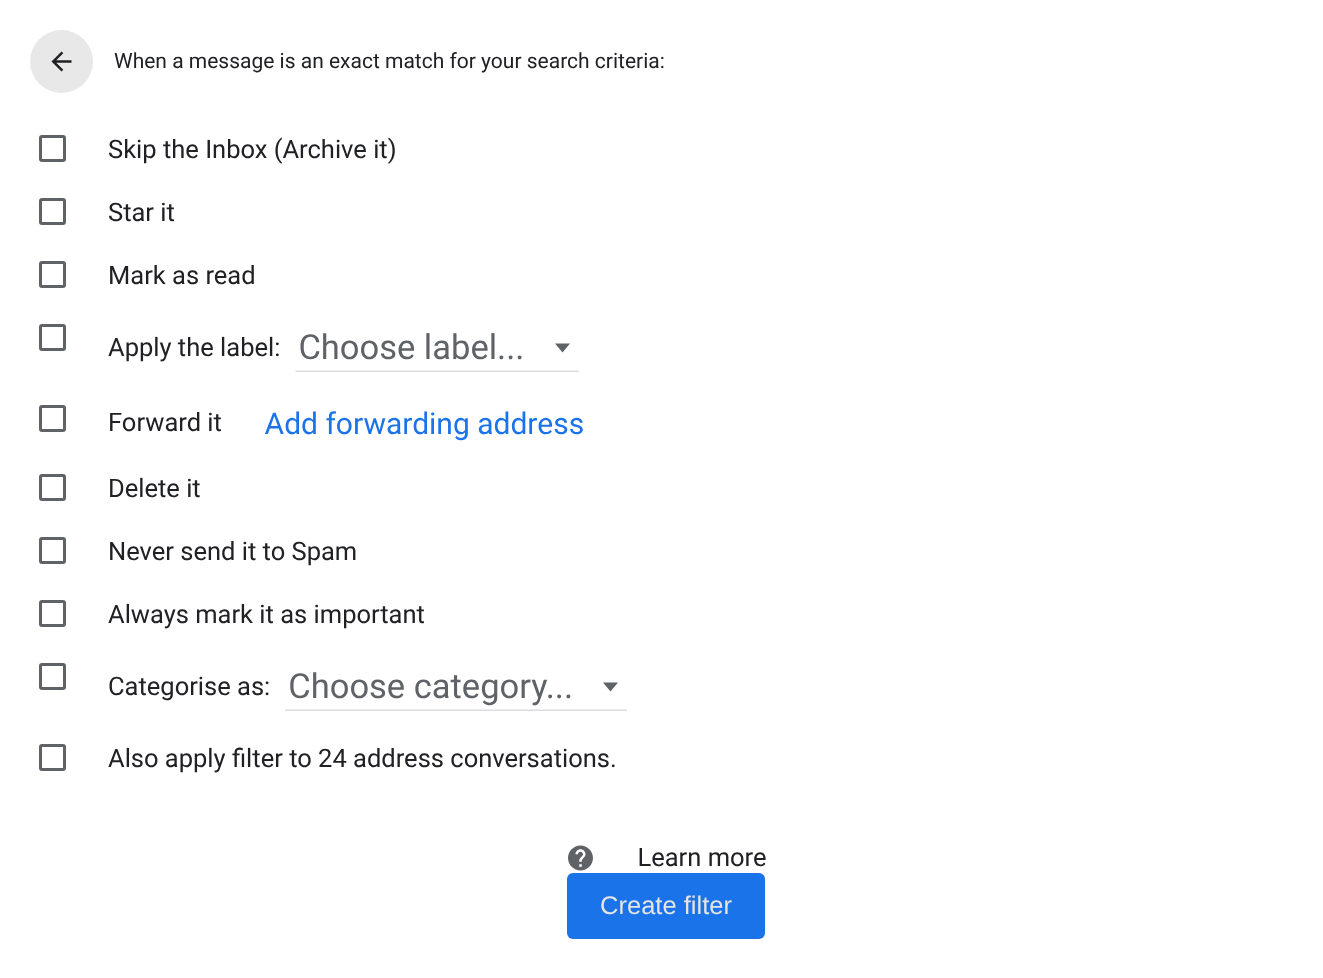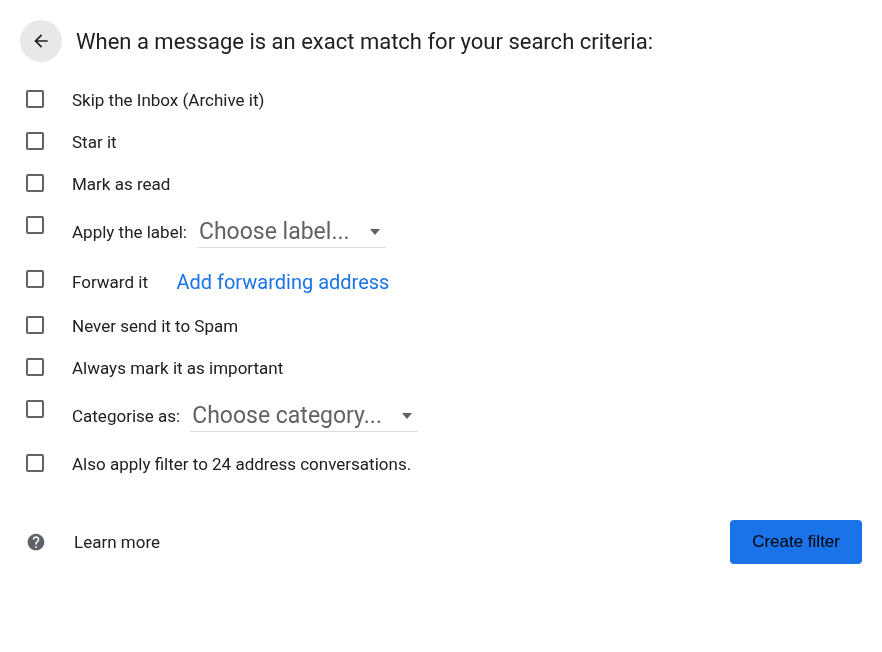--- a/index.html
+++ b/index.html
@@ -34,21 +34,21 @@
       justify-content: center;
       cursor: pointer;
       flex-shrink: 0;
     }
     .back-btn svg {
       width: 20px;
       height: 20px;
       fill: #202124;
     }
     .header-text {
-      font-size: 22px;
+      font-size: 14px;
       color: #202124;
       font-weight: 400;
     }
     .options {
       display: flex;
       flex-direction: column;
       gap: 22px;
       padding-left: 6px;
     }
     .option-row {
@@ -95,20 +95,21 @@
     }
     .bold {
       font-weight: 400;
     }
     .footer-row {
       display: flex;
       align-items: center;
       justify-content: space-between;
       margin-top: 46px;
       padding-left: 6px;
+      flex-direction: column;
     }
     .footer-left {
       display: flex;
       align-items: center;
       gap: 28px;
     }
     .help-icon {
       width: 20px;
       height: 20px;
       display: flex;
@@ -120,21 +121,21 @@
       height: 20px;
       fill: #5f6368;
     }
     .learn-more {
       font-size: 17px;
       color: #202124;
       cursor: pointer;
     }
     .create-btn {
       background: #1a73e8;
-      color: #000000;
+      color: #e5e5e5;
       font-size: 17px;
       font-weight: 500;
       border: none;
       border-radius: 4px;
       padding: 12px 22px;
       cursor: pointer;
     }
   </style>
 </head>
 <body>
@@ -179,20 +180,24 @@
 
     <div class="option-row">
       <div class="checkbox"></div>
       <div class="option-label-wrap">
         <span>Forward it</span>
         <span>&nbsp;&nbsp;</span>
         <span class="link">Add forwarding address</span>
       </div>
     </div>
 
+    <div class="option-row">
+      <div class="checkbox"></div>
+      <div class="option-label-wrap">Delete it</div>
+    </div>
 
     <div class="option-row">
       <div class="checkbox"></div>
       <div class="option-label-wrap">Never send it to Spam</div>
     </div>
 
     <div class="option-row">
       <div class="checkbox"></div>
       <div class="option-label-wrap">Always mark it as important</div>
     </div>

